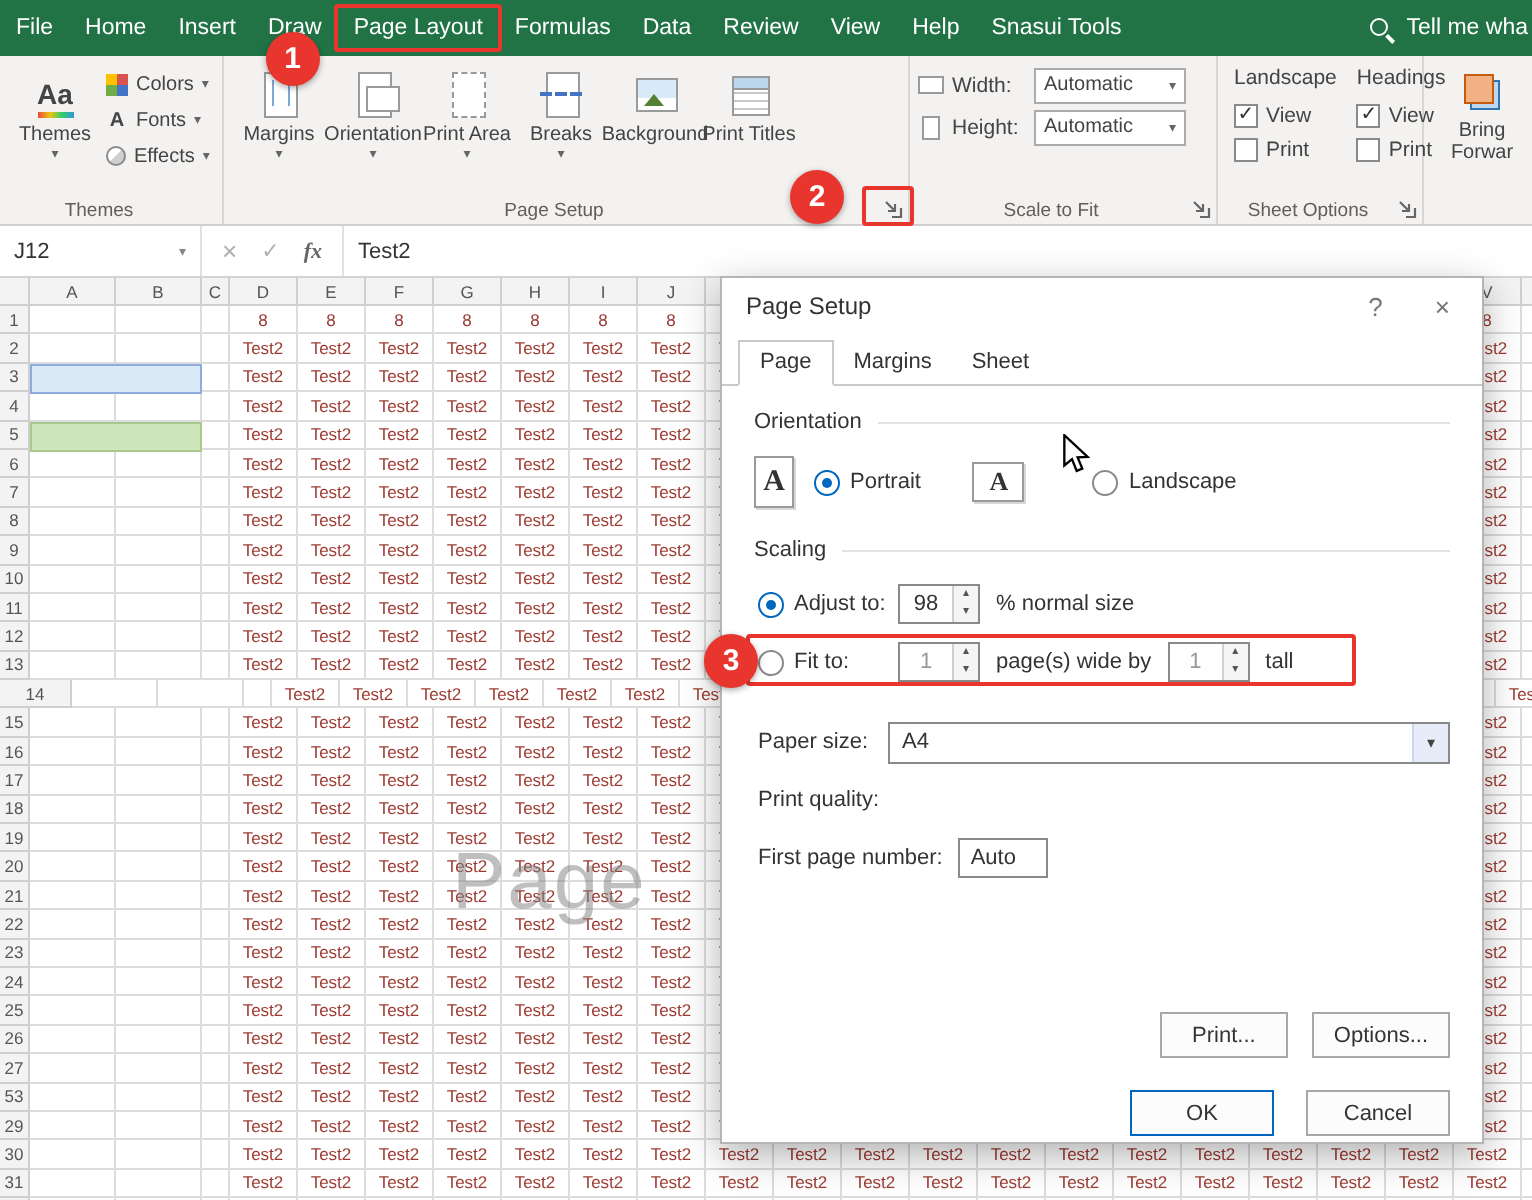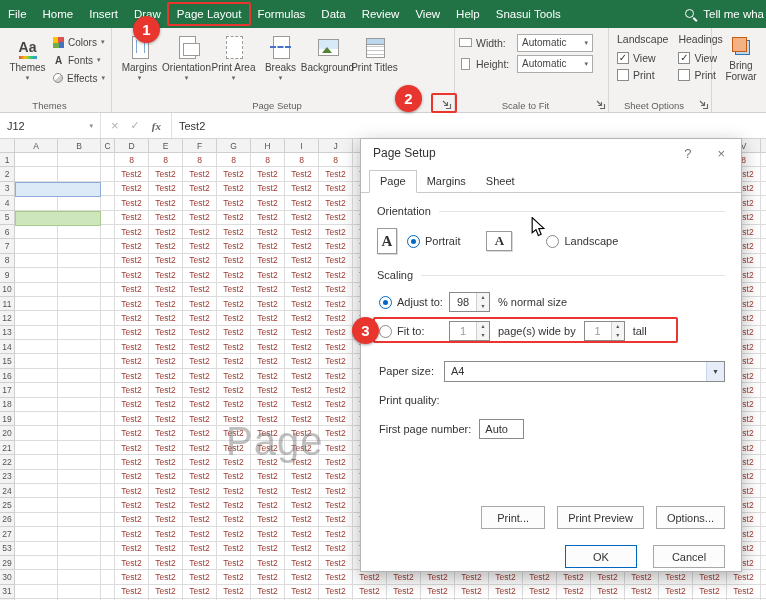--- a/index.html
+++ b/index.html
@@ -692,21 +692,21 @@
       <div class="gc cell" style="width:34px">Test2</div>
       <div class="gc cell" style="width:34px">Test2</div>
       <div class="gc cell" style="width:34px">Test2</div>
       <div class="gc cell" style="width:34px">Test2</div>
       <div class="gc cell" style="width:34px">Test2</div>
       <div class="gc cell" style="width:34px">Test2</div>
       <div class="gc cell" style="width:34px">Test2</div>
       <div class="gc cell" style="width:34px">Test2</div>
     </div>
     <div class="grow">
-      <div class="gc rownum" style="width:15px">14</div>
+      <div class="gc rownum" style="width:36px">14</div>
       <div class="gc cell" style="width:43px"></div>
       <div class="gc cell" style="width:43px"></div>
       <div class="gc cell" style="width:14px"></div>
       <div class="gc cell" style="width:34px">Test2</div>
       <div class="gc cell" style="width:34px">Test2</div>
       <div class="gc cell" style="width:34px">Test2</div>
       <div class="gc cell" style="width:34px">Test2</div>
       <div class="gc cell" style="width:34px">Test2</div>
       <div class="gc cell" style="width:34px">Test2</div>
       <div class="gc cell" style="width:34px">Test2</div>
@@ -1280,20 +1280,19 @@
     <div class="form-row">
       <span class="f-lab fp">First page number:</span>
       <div class="textbox">Auto</div>
     </div>
     <svg class="cursor" viewBox="0 0 12 18">
         <path d="M1 0.5 L1 13.5 L4.3 10.8 L6.3 15.8 L8.7 14.8 L6.7 10 L11 9.8 Z" fill="#fff" stroke="#000" stroke-width="1"></path>
       </svg>
   </div>
   <div class="dlg-actions">
     <button class="dbtn">Print...</button>
-    <button class="dbtn wide">Print Preview</button>
     <button class="dbtn">Options...</button>
   </div>
   <div class="dlg-confirm">
     <button class="dbtn primary">OK</button>
     <button class="dbtn">Cancel</button>
   </div>
 </div>
 
 </body></html>

